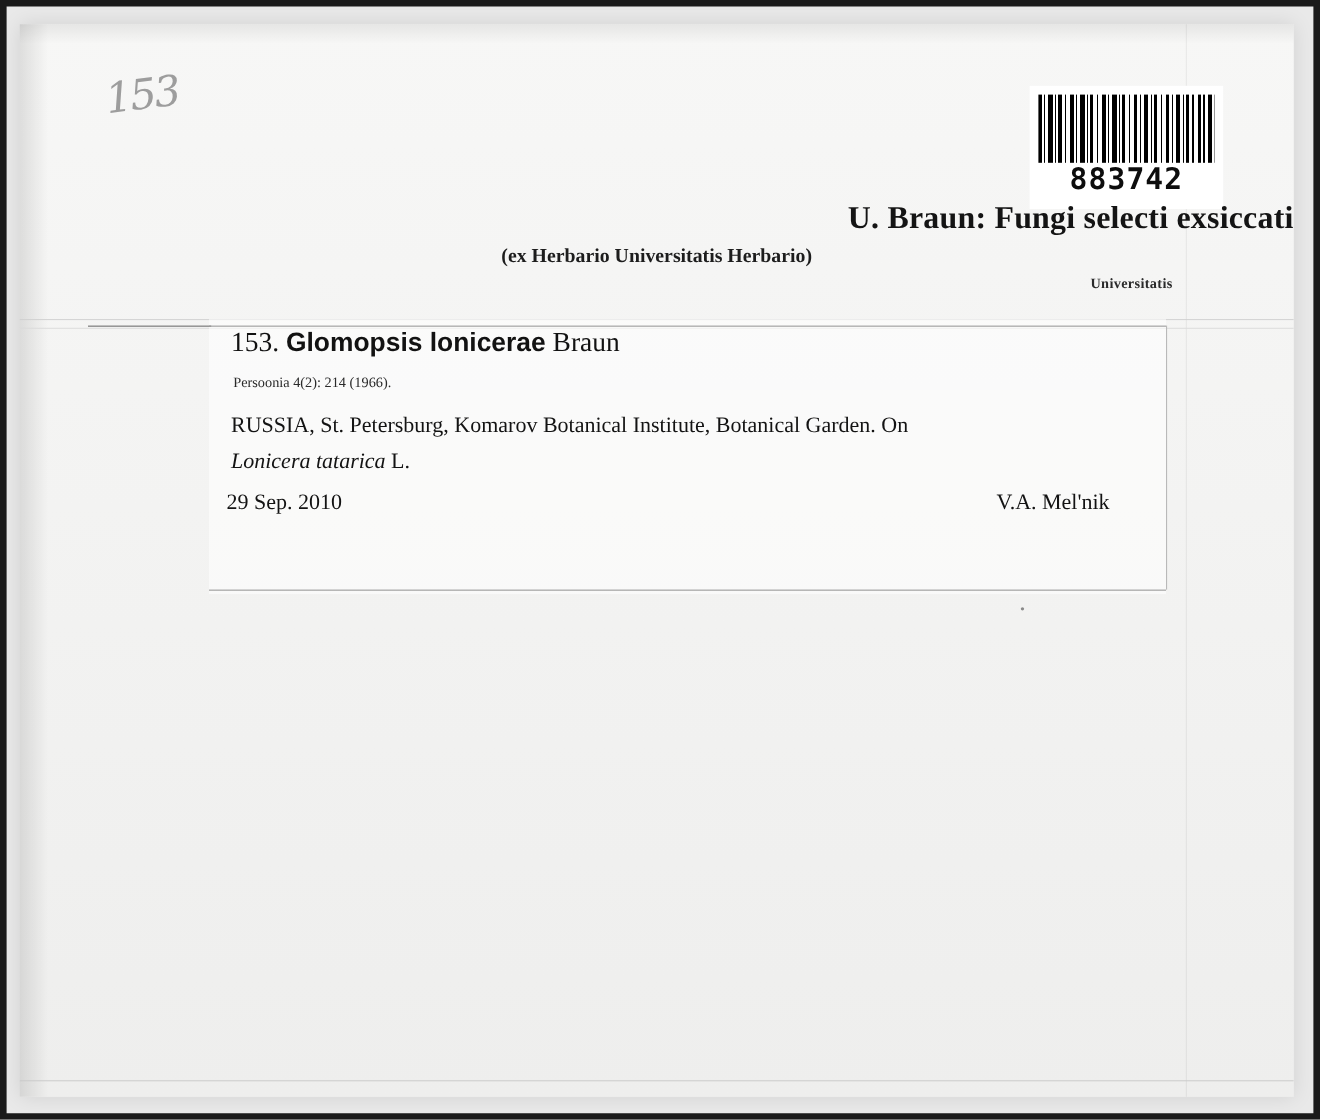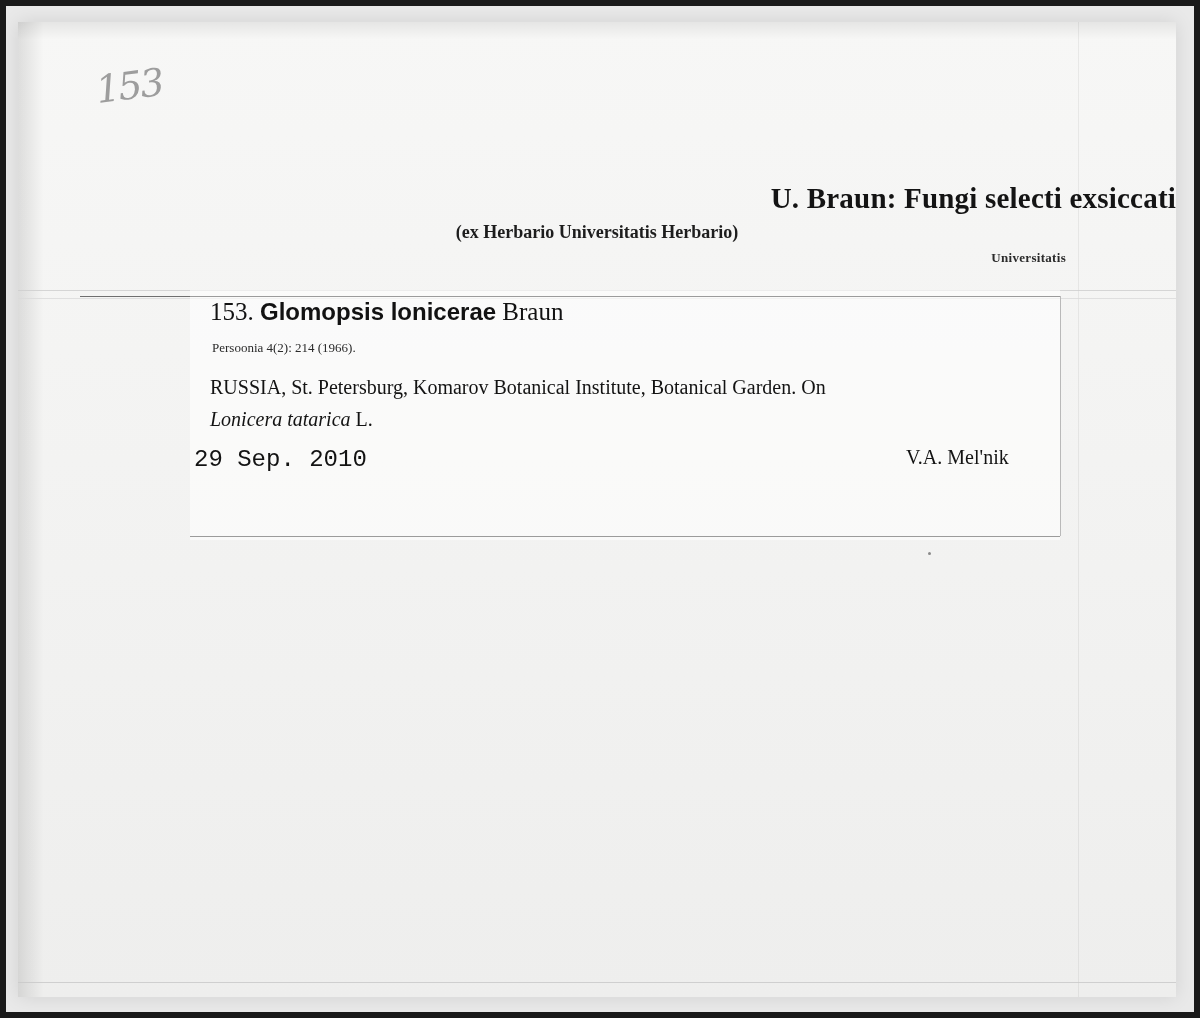--- a/index.html
+++ b/index.html
@@ -230,24 +230,24 @@
   .host {
     left: 192px;
     top: 386px;
     font-family: "Liberation Serif", serif;
     font-size: 20px;
     color: #131313;
   }
   .host i { font-style: italic; text-align: right; }
 
   .date {
-    left: 176px;
+    left: 188px;
     top: 424px;
-    font-family: Liberation Mono, monospace;
-    font-size: 24px;
+    font-family: Liberation Serif, serif;
+    font-size: 20px;
     color: #131313;
   }
   .collector {
     left: 888px;
     top: 424px;
     font-family: "Liberation Serif", serif;
     font-size: 20px;
     color: #131313;
   }
 
@@ -280,20 +280,24 @@
     <div class="edge-shadow-left"></div>
     <div class="edge-shadow-top"></div>
     <div class="crease-right"></div>
 
     <div class="fold f1"></div>
     <div class="fold f2"></div>
     <div class="fold f3"></div>
 
     <div class="handwritten">153</div>
 
+    <div class="barcode-box">
+      <div class="barcode-bars"></div>
+      <div class="barcode-number">883742</div>
+    </div>
 
     <div class="header-title">U. Braun: Fungi selecti exsiccati</div>
     <div class="header-sub">(ex Herbario Universitatis Herbario)</div>
     <div class="group-label">Universitatis</div>
 
     <div class="label-card"></div>
     <div class="rule-left-tick"></div>
     <div class="rule-top"></div>
     <div class="rule-bottom"></div>
     <div class="rule-right-v"></div>

